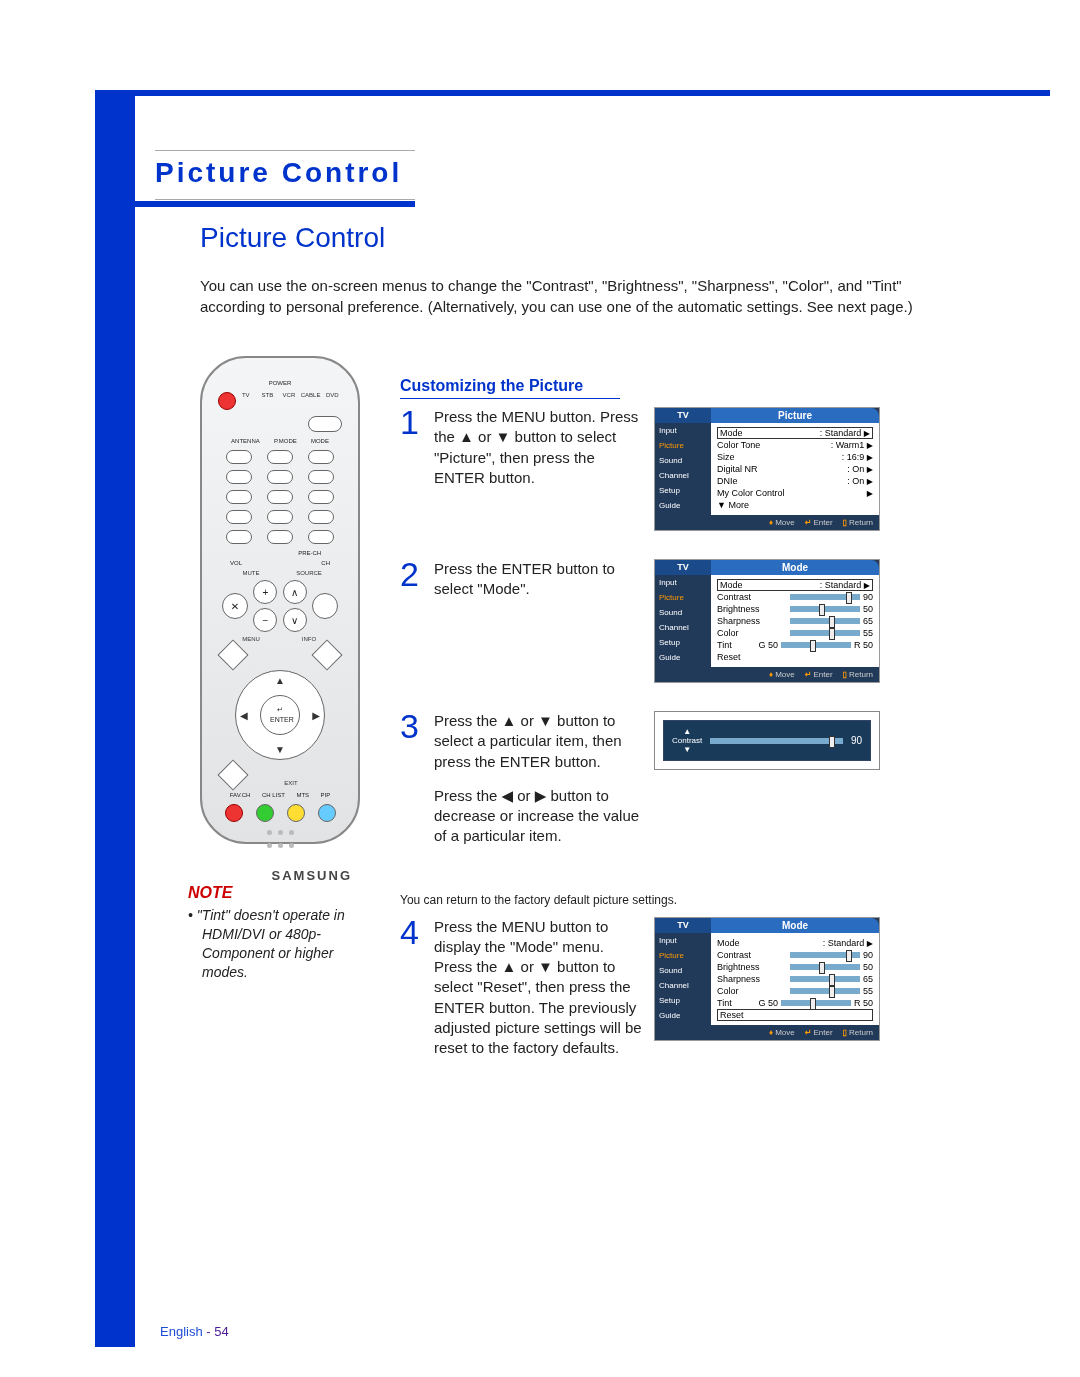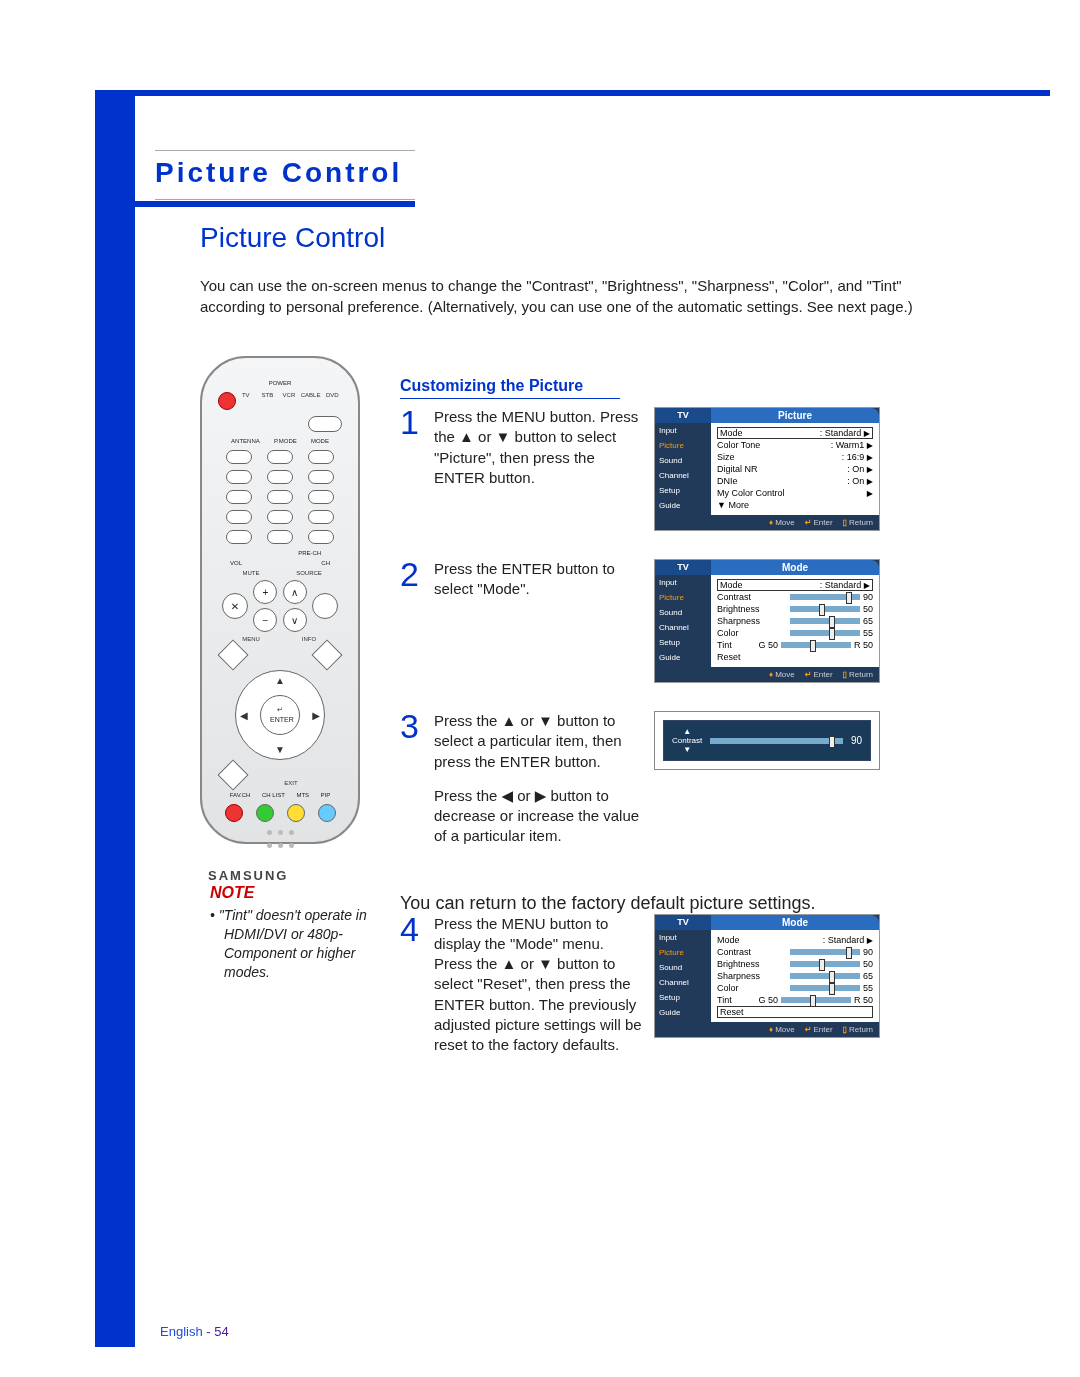--- a/index.html
+++ b/index.html
@@ -52,27 +52,27 @@
   .dot.green{background:#3c3}.dot.yellow{background:#fd3}.dot.cyan{background:#6cf}
   .mute-icon{font-size:12px}
   .navring{ width:90px;height:90px;border:1px solid #666;border-radius:50%;margin:4px auto;position:relative;background:#fff;}
   .navring::after{content:"";position:absolute;inset:24px;border:1px solid #666;border-radius:50%;}
   .arrow{position:absolute;font-size:10px;color:#333}
   .arrow.u{top:4px;left:50%;transform:translateX(-50%)}
   .arrow.d{bottom:4px;left:50%;transform:translateX(-50%)}
   .arrow.l{left:4px;top:50%;transform:translateY(-50%)}
   .arrow.r{right:4px;top:50%;transform:translateY(-50%)}
   .enter{position:absolute;inset:34px;font-size:7px;text-align:center;line-height:10px;}
-  .brand{ text-align:left; font-size:13px; letter-spacing:2px; color:#444; font-weight:700; margin-top:20px; }
+  .brand{ text-align:right; font-size:13px; letter-spacing:2px; color:#444; font-weight:700; margin-top:20px; }
   .remote .rows-top{margin-top:16px}
   .tiny{font-size:6px;color:#333;text-align:center;flex:1}
   .remote-toplabels{display:flex;justify-content:space-around;margin:4px 16px 0;font-size:6px}
   .three-dots{display:flex;justify-content:center;gap:6px;margin:8px 0}
   .three-dots span{width:5px;height:5px;border-radius:50%;background:#bbb}
-  .note { position:absolute; left:210px; top:884px; width:170px; }
+  .note { position:absolute; left:188px; top:884px; width:170px; }
   .note-h{ color:#c00; font-style:italic; font-weight:700; font-size:16px; margin-bottom:4px; }
   .note-body{ font-size:14px; font-style:italic; line-height:1.35; padding-left:14px; text-indent:-14px;}
   .section-h {
     color:#0033cc; font-weight:700; font-size:16px;
     border-bottom:1px solid #0033cc; padding-bottom:3px; margin-bottom:8px;
     width:220px;
   }
   .section-h.wide{width:500px}
   .col-main{ position:absolute; left:400px; top:377px; width:540px; }
   .step { display:flex; gap:10px; margin-bottom:28px; align-items:flex-start; }
@@ -105,21 +105,21 @@
   .contrast-box{
     width:226px;border:1px solid #888;padding:8px;background:#fff;
   }
   .contrast-inner{
     border:1px solid #346;background:#1a3a5a;color:#fff;padding:6px 8px;font-size:10px;
     display:flex;align-items:center;gap:8px;
   }
   .contrast-inner .cbar{flex:1;height:6px;background:#7ac;position:relative}
   .contrast-inner .cbar::after{content:"";position:absolute;right:8px;top:-2px;width:4px;height:10px;background:#eee;border:1px solid #333}
   .reset-sec{ margin-top:46px; }
-  .reset-intro{font-size:18px;margin-bottom:0}
+  .reset-intro{font-size:12px;margin-bottom:10px}
   .footer{ position:absolute; left:160px; bottom:38px; font-size:13px; }
   .footer span{color:#1d4ed8}
   .source-row{display:flex;justify-content:space-between;margin:4px 14px;align-items:center}
   .pad-circle{width:26px;height:26px;border:1px solid #666;border-radius:50%;background:#fff;display:flex;align-items:center;justify-content:center;font-size:10px}
   .vc-col{display:flex;flex-direction:column;align-items:center;gap:4px}
   .vc-col .pad-circle{width:24px;height:24px}
   .menu-row{display:flex;justify-content:space-between;margin:2px 14px}
   .diamond{width:22px;height:22px;border:1px solid #666;transform:rotate(45deg);background:#fff}
 </style>
 </head>

